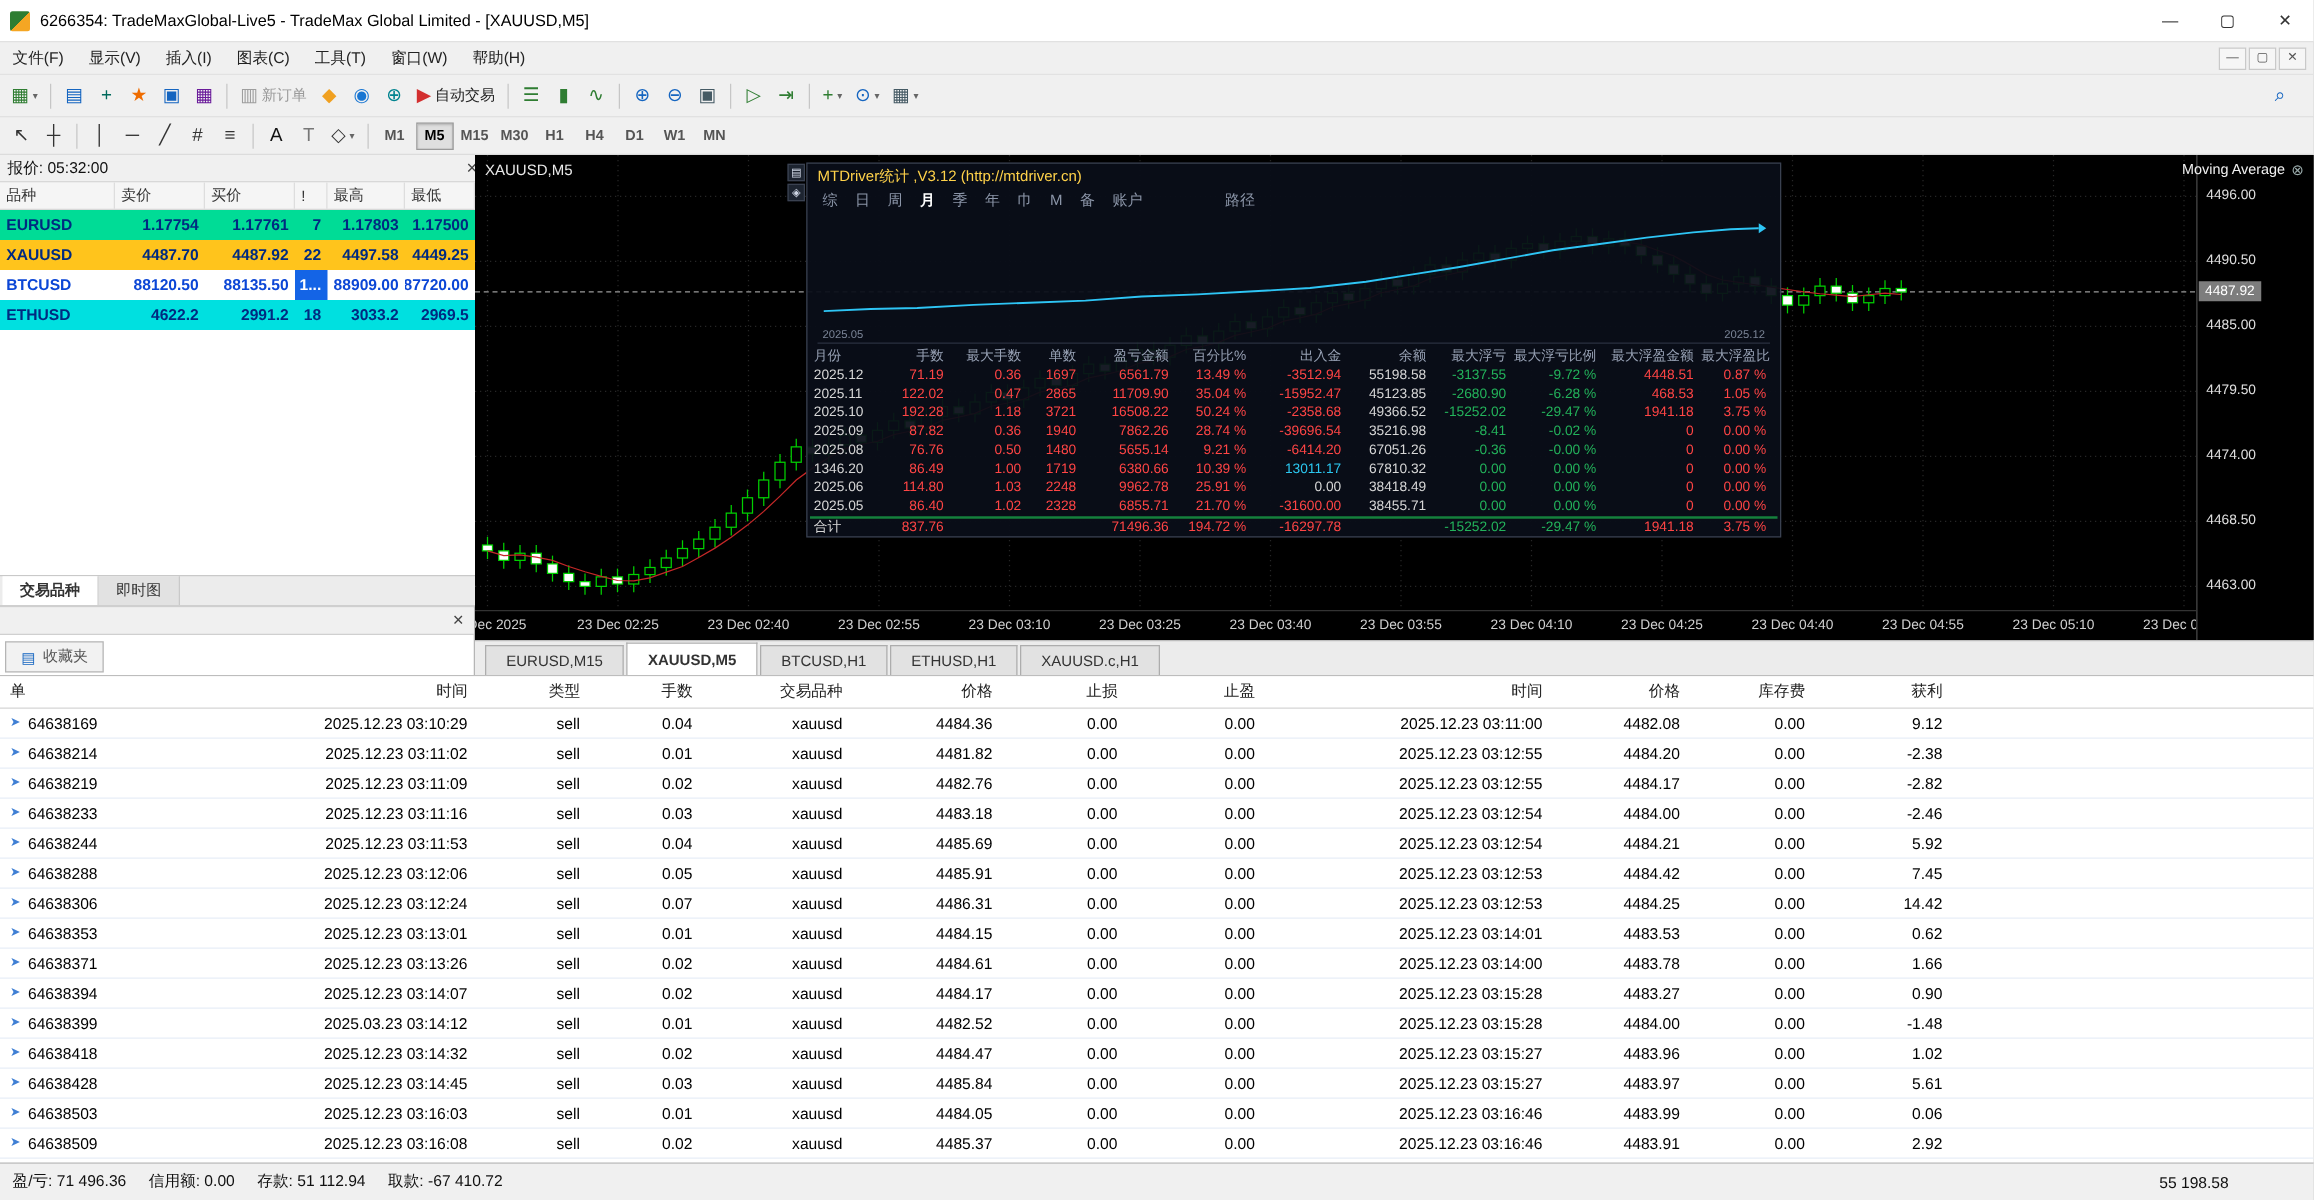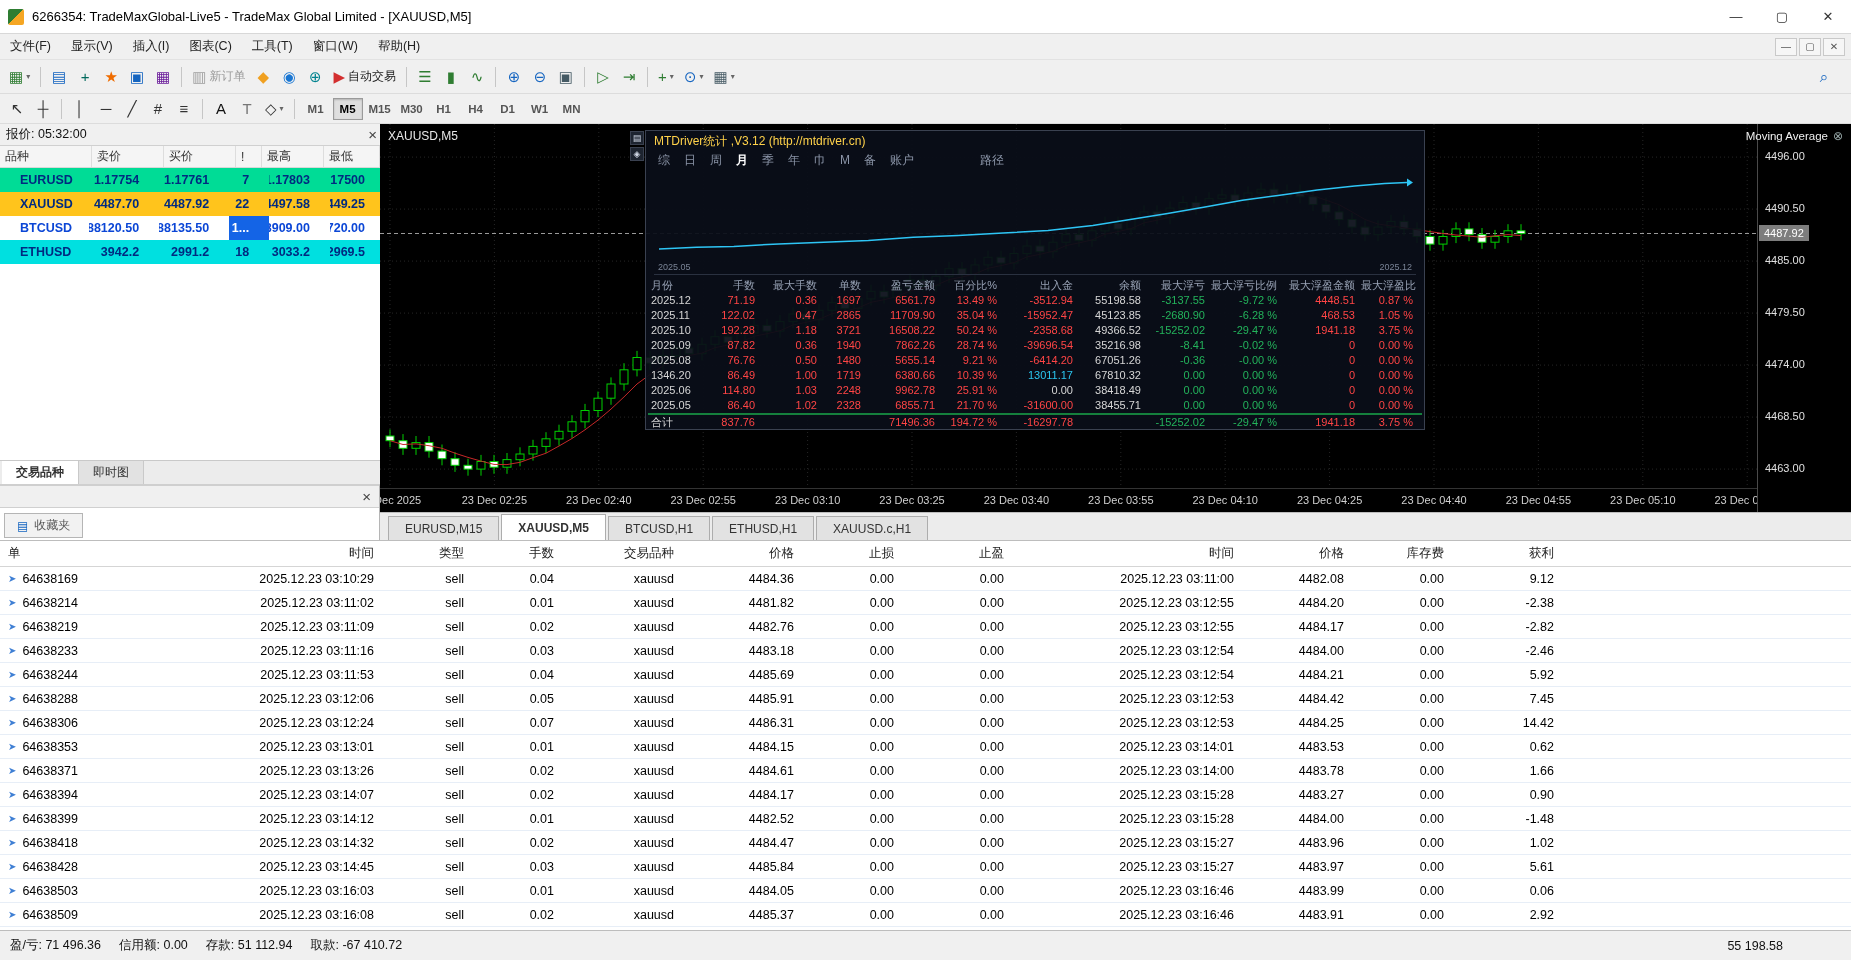--- a/index.html
+++ b/index.html
@@ -24,27 +24,27 @@
 .tbitems.right{margin-left:auto;padding-right:10px}
 .tbtn{height:26px;min-width:26px;padding:0 4px;display:flex;align-items:center;justify-content:center;gap:3px;border:1px solid transparent;border-radius:2px;cursor:default}
 .tbtn .glyph{font-size:15px;line-height:1}
 .tlabel{font-size:12px;color:#222;white-space:nowrap}
 .dis .tlabel{color:#9a9a9a}
 .caret{font-size:8px;color:#666}
 .tbsep{width:1px;height:20px;background:#c6c6c6;margin:0 5px}
 .tf{min-width:30px;height:22px;margin:0 1px;display:flex;align-items:center;justify-content:center;font-size:11.5px;font-weight:bold;color:#555;border:1px solid transparent;cursor:default}
 .tf.active{background:#dfdfdf;border-color:#9a9a9a;color:#000;box-shadow:inset 0 1px 2px rgba(0,0,0,.2)}
 
-#mw-panel{position:absolute;left:0;top:124px;width:392px;height:360px;background:#fff;border-right:7px solid #15803d}
+#mw-panel{position:absolute;left:0;top:124px;width:392px;height:360px;background:#fff;border-right:2px solid #15803d}
 .phead{height:22px;background:#f0f0f0;border-bottom:1px solid #d0d0d0;display:flex;justify-content:space-between;align-items:center;padding:0 6px;font-size:12.5px;color:#111}
 .pclose{color:#444;font-size:15px;line-height:1;cursor:default;padding:0 2px}
 #mw-header{display:flex;height:22px;background:#f5f5f5;border-bottom:1px solid #d8d8d8}
 .mwh{display:flex;align-items:center;padding:0 5px;font-size:12px;color:#333;border-right:1px solid #ddd;overflow:hidden;white-space:nowrap}
 .mwrow{display:flex;height:24px;align-items:center;font-weight:bold;font-size:12.5px;cursor:default}
-.mwc{padding:0 20px;overflow:hidden;white-space:nowrap;height:100%;display:flex;align-items:center}
+.mwc{padding:0 5px;overflow:hidden;white-space:nowrap;height:100%;display:flex;align-items:center}
 .mwc.num{justify-content:flex-end}
 #mw-tabs{position:absolute;left:0;bottom:0;width:100%;height:24px;border-top:1px solid #c9c9c9;background:#ececec;display:flex;align-items:stretch;padding-left:2px}
 .ptab{padding:0 14px;display:flex;align-items:center;font-size:12px;color:#333;border-right:1px solid #c9c9c9;background:#e2e2e2}
 .ptab.active{background:#fff;font-weight:bold}
 
 #nav-panel{position:absolute;left:0;top:484px;width:380px;height:56px;background:#fff;border-top:2px solid #cfcfcf;border-right:1px solid #b5b5b5}
 .navtab{position:absolute;left:4px;bottom:2px;display:flex;align-items:center;gap:6px;padding:3px 12px;border:1px solid #b5b5b5;background:#f2f2f2;font-size:12px;color:#555}
 .navicon{color:#1565c0;font-size:12px}
 
 #chart-col{position:absolute;left:380px;top:124px;width:1471px;height:388px;background:#000;overflow:hidden}
@@ -294,21 +294,21 @@
         <div class="mwrow" style="background: rgb(255, 255, 255); color: rgb(11, 70, 214);">
           <div class="mwc" style="width: 92px;">BTCUSD</div>
           <div class="mwc num" style="width: 72px;">88120.50</div>
           <div class="mwc num" style="width: 72px;">88135.50</div>
           <div class="mwc num" style="width: 26px; background: rgb(20, 100, 230); color: rgb(255, 255, 255);">1...</div>
           <div class="mwc num" style="width: 62px;">88909.00</div>
           <div class="mwc num" style="width: 56px;">87720.00</div>
         </div>
         <div class="mwrow" style="background: rgb(0, 224, 224); color: rgb(0, 42, 128);">
           <div class="mwc" style="width: 92px;">ETHUSD</div>
-          <div class="mwc num" style="width: 72px;">3942.2</div>
+          <div class="mwc num" style="width: 72px;">4622.2</div>
           <div class="mwc num" style="width: 72px;">2991.2</div>
           <div class="mwc num" style="width: 26px;">18</div>
           <div class="mwc num" style="width: 62px;">3033.2</div>
           <div class="mwc num" style="width: 56px;">2969.5</div>
         </div>
       </div>
     <div id="mw-tabs">
         <div class="ptab active">交易品种</div>
         <div class="ptab">即时图</div>
       </div>
@@ -924,21 +924,21 @@
           <div class="oc num" style="width: 230px;">2025.12.23 03:15:28</div>
           <div class="oc num" style="width: 110px;">4483.27</div>
           <div class="oc num" style="width: 100px;">0.00</div>
           <div class="oc num" style="width: 110px;">0.90</div>
         </div>
         <div class="orow">
           <div class="oc first" style="width: 170px;">
             <div class="oicon">➤</div>
             <span>64638399</span>
           </div>
-          <div class="oc num" style="width: 210px;">2025.12.23 03:14:12</div>
+          <div class="oc num" style="width: 210px;">2025.03.23 03:14:12</div>
           <div class="oc num" style="width: 90px;">sell</div>
           <div class="oc num" style="width: 90px;">0.01</div>
           <div class="oc num" style="width: 120px;">xauusd</div>
           <div class="oc num" style="width: 120px;">4482.52</div>
           <div class="oc num" style="width: 100px;">0.00</div>
           <div class="oc num" style="width: 110px;">0.00</div>
           <div class="oc num" style="width: 230px;">2025.12.23 03:15:28</div>
           <div class="oc num" style="width: 110px;">4484.00</div>
           <div class="oc num" style="width: 100px;">0.00</div>
           <div class="oc num" style="width: 110px;">-1.48</div>

